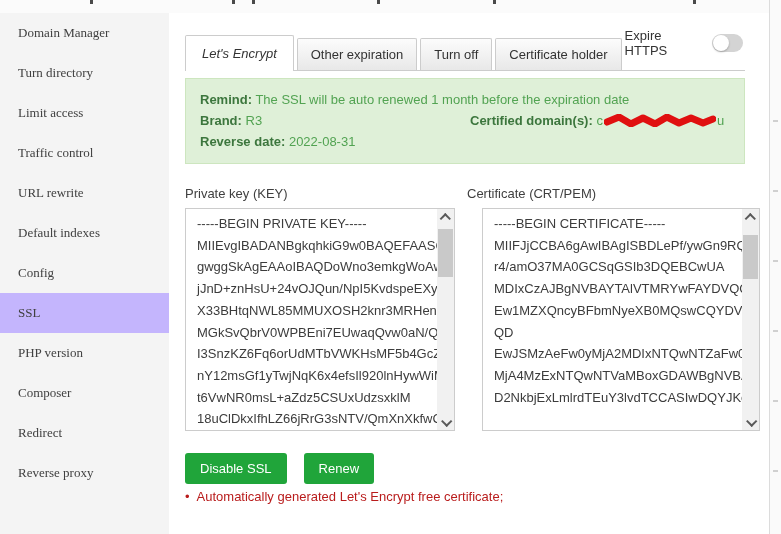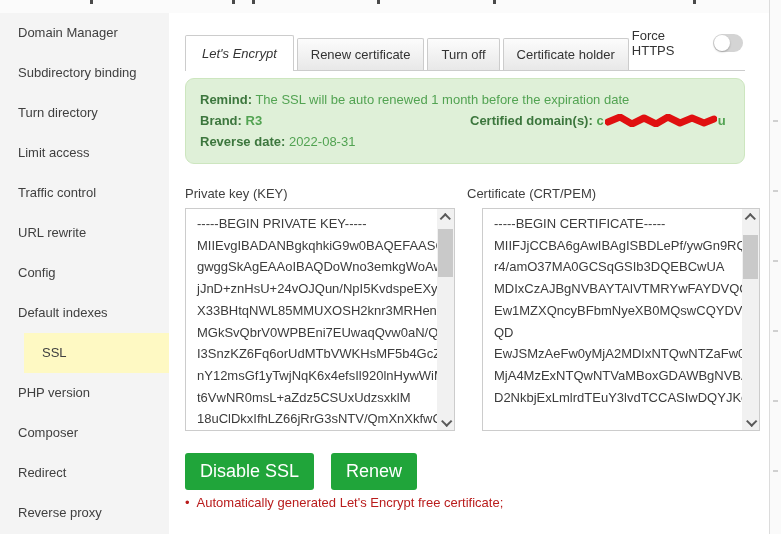--- a/index.html
+++ b/index.html
@@ -6,38 +6,38 @@
   body{
     width:781px;height:534px;overflow:hidden;position:relative;
     font-family:"Liberation Sans","DejaVu Sans",sans-serif;
     background:#fff;color:#444;font-size:13px;
   }
   
   .top-strip{position:absolute;left:0;top:0;width:781px;height:13px;background:#fbfbfb;}
   .top-strip .mark{position:absolute;top:0;width:3px;height:4px;background:#4a4a4a;}
   
   .layout{position:absolute;top:13px;left:0;right:11px;bottom:0;display:flex;}
-  .sidebar{width:169px;flex:0 0 169px;background:#f4f4f4;}
+  .sidebar{width:169px;flex:0 0 169px;background:#f4f4f4;font-family:Liberation Serif, serif;}
   .side-item{height:40px;line-height:40px;padding-left:18px;color:#404040;cursor:pointer;white-space:nowrap;}
-  .side-item.active{background:#fef9c3;margin-left:24px;}
+  .side-item.active{background:#c4b5fd;}
   .content{flex:1;background:#fff;padding:9px 0 0 16px;position:relative;}
   
   .tabs-row{display:flex;align-items:flex-end;border-bottom:1px solid #ccc;width:560px;position:relative;}
   .tab{border:1px solid #ccc;border-bottom:none;border-radius:2px 2px 0 0;
        background:linear-gradient(#fcfcfc,#e8e8e8);padding:8px 13px;margin-right:3px;
        color:#333;cursor:pointer;white-space:nowrap;}
   .tab.active{background:#fff;padding:10px 16px;margin-bottom:-1px;position:relative;z-index:2;font-style:italic;}
   .force-https{margin-left:auto;display:flex;align-items:center;gap:11px;padding:6px 2px 12px 0;color:#333;}
   .toggle{width:34px;height:18px;border-radius:9px;background:#d4d4d4;position:relative;display:inline-block;cursor:pointer;}
   .toggle .knob{position:absolute;left:1px;top:1px;width:16px;height:16px;border-radius:50%;background:#fff;box-shadow:0 1px 2px rgba(0,0,0,.25);}
   
-  .alert{margin-top:7px;width:530px;background:#dff0d8;border:1px solid #cde6bf;border-radius:9px;
+  .alert{margin-top:7px;width:530px;background:#dff0d8;border:1px solid #cde6bf;border-radius:0;
          padding:10px 14px 11px;color:#52a352;line-height:21px;}
   .alert b{color:#3c763d;}
-  .alert .cols{display:grid;grid-template-columns:270px 1fr;font-weight:bold;}
+  .alert .cols{display:grid;grid-template-columns:270px 1fr;}
   .scribble{display:inline-block;vertical-align:-2px;margin:0 1px;}
   
   .keys-row{display:flex;margin-top:22px;}
   .key-col{width:270px;margin-right:12px;}
   .key-col.cert{width:294px;margin-right:0;}
   .key-label{color:#3f3f3f;margin-bottom:7px;}
   .key-col.cert .textarea{margin-left:15px;width:276px;}
   .textarea{position:relative;width:268px;height:221px;border:1px solid #ccc;background:#fff;overflow:hidden;}
   .ta-lines{padding:4px 22px 0 11px;line-height:21.7px;color:#3c3c3c;white-space:nowrap;overflow:hidden;}
   .ta-scrollbar{position:absolute;top:0;right:0;width:17px;height:100%;background:#f1f1f1;}
@@ -45,21 +45,21 @@
   .ta-scrollbar .arrow.up{top:0;}
   .ta-scrollbar .arrow.down{bottom:0;}
   .chev{width:6px;height:6px;border-left:2px solid #5a5a5a;border-top:2px solid #5a5a5a;}
   .chev.up{transform:rotate(45deg) translateY(1px);}
   .chev.down{transform:rotate(225deg) translateY(1px);}
   .thumb{position:absolute;left:1px;width:15px;background:#c9c9c9;cursor:pointer;}
   .thumb.t1{top:20px;height:48px;}
   .thumb.t2{top:26px;height:44px;}
   
   .btn-row{margin-top:22px;display:flex;gap:17px;}
-  .btn{border:none;border-radius:3px;background:#20a53a;color:#fff;font-size:18px;
+  .btn{border:none;border-radius:3px;background:#20a53a;color:#fff;font-size:13px;
        font-family:inherit;padding:8px 15px;cursor:pointer;}
   
   .notes{color:#b91c1c;line-height:26px;}
   .bullet{margin-right:7px;}
   
   .page-scrollbar{position:absolute;top:0;right:0;width:11px;height:534px;background:#fafafa;border-left:1px solid #dcdcdc;}
   .page-scrollbar .tick{position:absolute;left:3px;width:5px;height:2px;background:#d0d0d0;}
 </style>
 </head>
 <body>
@@ -69,42 +69,41 @@
   <span class="mark" style="left:232px"></span>
   <span class="mark" style="left:252px"></span>
   <span class="mark" style="left:377px"></span>
   <span class="mark" style="left:493px"></span>
   <span class="mark" style="left:693px"></span>
 </div>
 
 <div class="layout">
   <aside class="sidebar">
     <div class="side-item">Domain Manager</div>
-    <div class="side-item">Subdirectory binding</div>
     <div class="side-item">Turn directory</div>
     <div class="side-item">Limit access</div>
     <div class="side-item">Traffic control</div>
     <div class="side-item">URL rewrite</div>
+    <div class="side-item">Default indexes</div>
     <div class="side-item">Config</div>
-    <div class="side-item">Default indexes</div>
     <div class="side-item active">SSL</div>
     <div class="side-item">PHP version</div>
     <div class="side-item">Composer</div>
     <div class="side-item">Redirect</div>
     <div class="side-item">Reverse proxy</div>
   </aside>
 
   <main class="content">
     <div class="tabs-row">
       <div class="tab active">Let's Encrypt</div>
-      <div class="tab">Renew certificate</div>
+      <div class="tab">Other expiration</div>
       <div class="tab">Turn off</div>
       <div class="tab">Certificate holder</div>
       <div class="force-https">
-        <span>Force HTTPS</span>
+        <span>Expire HTTPS</span>
         <span class="toggle">
           <span class="knob"></span>
         </span>
       </div>
     </div>
 
     <div class="alert">
       <div>
         <b>Remind:</b>
         <span>The SSL will be auto renewed 1 month before the expiration date</span>

